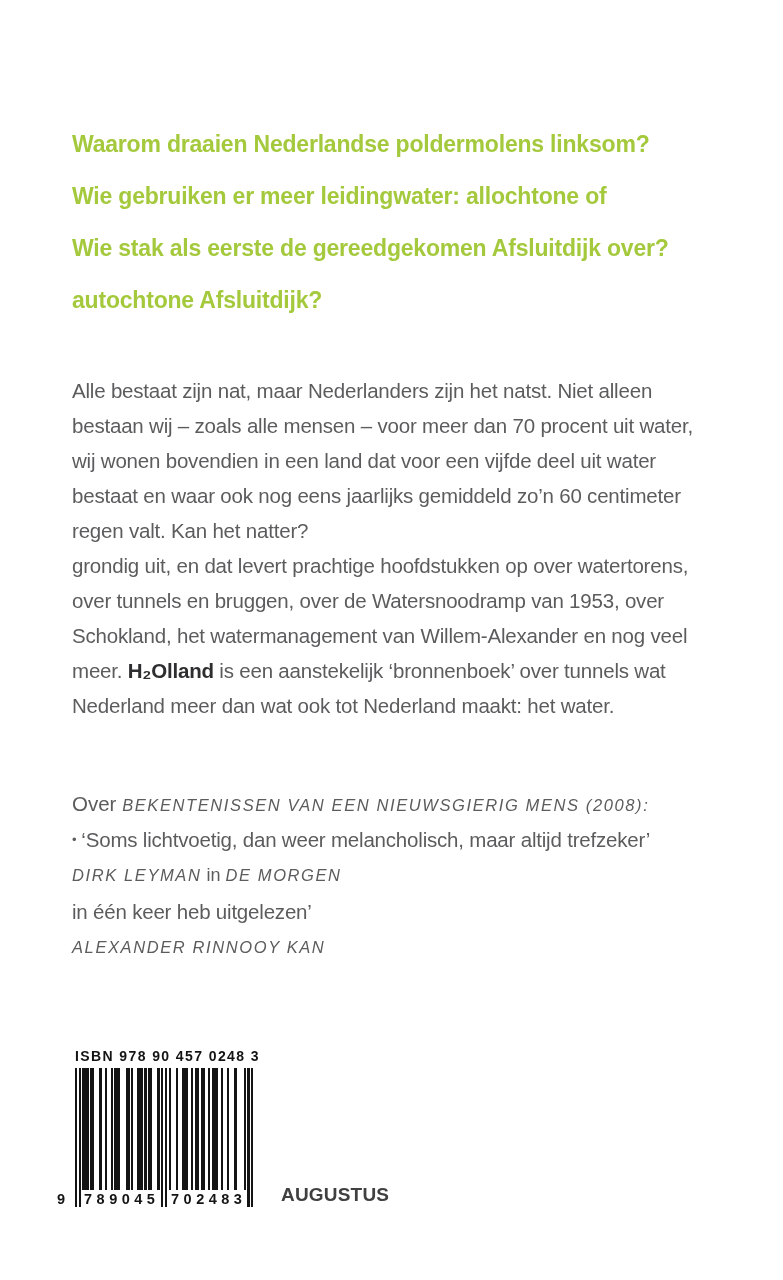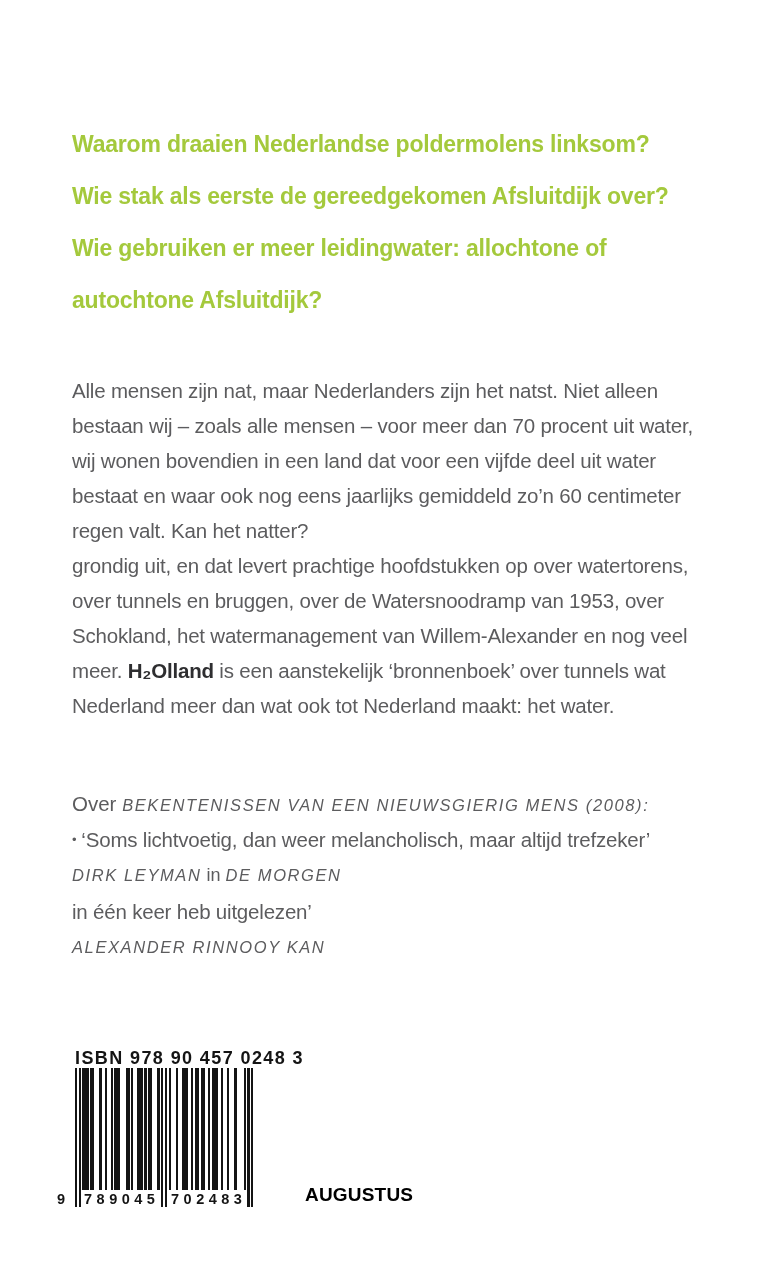--- a/index.html
+++ b/index.html
@@ -27,51 +27,51 @@
   .r-header{height:36px;line-height:36px;white-space:nowrap;font-size:20.5px;}
   .caps{font-size:16.5px;letter-spacing:1.6px;color:#5c5c5e;font-style:italic;}
   .r-quote-line{height:35px;line-height:35px;white-space:nowrap;font-size:20.5px;letter-spacing:-0.2px;}
   .r-attr{height:37px;line-height:37px;white-space:nowrap;font-size:18px;}
   .bullet{font-size:13px;vertical-align:3px;margin-right:5px;color:#5c5c5e;}
 
   
   .barcode{position:absolute;left:75px;top:1048px;width:178px;height:162px;}
   .bc-isbn{
     position:absolute;left:0;top:0;width:178px;text-align:center;white-space:nowrap;
-    font-size:18px;font-weight:700;letter-spacing:1.4px;color:#141414;
+    font-size:14px;font-weight:700;letter-spacing:1.4px;color:#141414;
   }
   .bc-bars{position:absolute;left:0;top:20px;width:178px;height:160px;}
   .bar{position:absolute;top:0;height:122px;background:#141414;}
   .bar.guard{height:139px;}
   .bc-digits{position:absolute;top:141px;height:20px;line-height:20px;
     font-size:14.5px;font-weight:700;color:#141414;white-space:nowrap;}
   .bc-prefix{left:-18px;}
   .bc-left{left:9px;letter-spacing:4.5px;}
   .bc-right{left:96px;letter-spacing:4.5px;}
 
   
   .publisher{
     position:absolute;left:281px;top:1183px;height:24px;line-height:24px;
-    font-size:19px;font-weight:700;color:#000000;letter-spacing:0.2px;white-space:nowrap;margin-left:24px;
+    font-size:19px;font-weight:700;color:#404040;letter-spacing:0.2px;white-space:nowrap;
   }
 </style>
 </head>
 <body>
 
 <div class="page">
 
   <div class="questions">
       <div class="q-line">Waarom draaien Nederlandse poldermolens linksom?</div>
+      <div class="q-line">Wie gebruiken er meer leidingwater: allochtone of</div>
       <div class="q-line">Wie stak als eerste de gereedgekomen Afsluitdijk over?</div>
-      <div class="q-line">Wie gebruiken er meer leidingwater: allochtone of</div>
       <div class="q-line">autochtone Afsluitdijk?</div>
     </div>
 
   <div class="body-text">
-      <div class="b-line"><span>Alle mensen zijn nat, maar Nederlanders zijn het natst. Niet alleen</span></div>
+      <div class="b-line"><span>Alle bestaat zijn nat, maar Nederlanders zijn het natst. Niet alleen</span></div>
       <div class="b-line"><span>bestaan wij – zoals alle mensen – voor meer dan 70 procent uit water,</span></div>
       <div class="b-line"><span>wij wonen bovendien in een land dat voor een vijfde deel uit water</span></div>
       <div class="b-line"><span>bestaat en waar ook nog eens jaarlijks gemiddeld zo’n 60 centimeter</span></div>
       <div class="b-line"><span>regen valt. Kan het natter?</span></div>
       <div class="b-line"><span>grondig uit, en dat levert prachtige hoofdstukken op over watertorens,</span></div>
       <div class="b-line"><span>over tunnels en bruggen, over de Watersnoodramp van 1953, over</span></div>
       <div class="b-line"><span>Schokland, het watermanagement van Willem-Alexander en nog veel</span></div>
       <div class="b-line"><span>meer. </span><span class="b-bold">H₂Olland</span><span> is een aanstekelijk ‘bronnenboek’ over tunnels wat</span></div>
       <div class="b-line"><span>Nederland meer dan wat ook tot Nederland maakt: het water.</span></div>
     </div>

